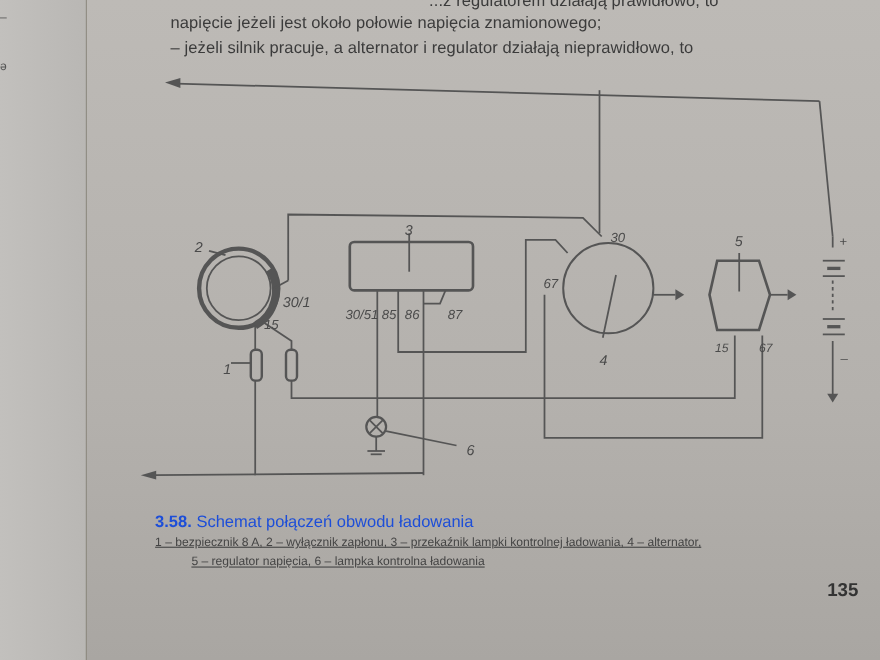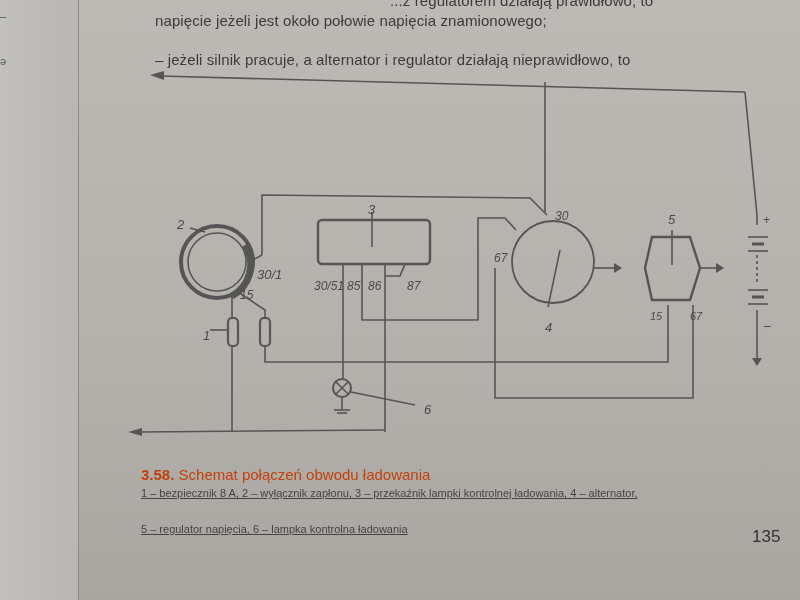--- a/index.html
+++ b/index.html
@@ -5,37 +5,37 @@
   html,body{margin:0;padding:0;}
   body{width:800px;height:600px;overflow:hidden;position:relative;
        background:linear-gradient(180deg,#bdbab6 0%,#b4b1ad 60%,#a9a6a2 100%);
        font-family:"Liberation Sans",sans-serif;color:#3a3a3a;}
   .left-page{position:absolute;left:0;top:0;width:78px;height:600px;
        background:linear-gradient(90deg,#c2c0bd,#b9b7b4);border-right:1px solid #8d8a80;}
   .left-mark{position:absolute;left:0;font-size:11px;color:#555;}
   .top-text{position:absolute;left:155px;font-size:15px;color:#3b3b3b;white-space:nowrap;letter-spacing:0.1px;}
   .diagram{position:absolute;left:0;top:0;width:800px;height:600px;}
   .diagram svg{position:absolute;left:0;top:0;}
-  .caption-title{position:absolute;left:141px;top:466px;font-size:15px;color:#c2410c;white-space:nowrap;}
+  .caption-title{position:absolute;left:141px;top:466px;font-size:15px;color:#1d4ed8;white-space:nowrap;}
   .caption-title b{font-weight:bold;}
   .legend-line{position:absolute;left:141px;font-size:11px;color:#444;white-space:nowrap;text-decoration:underline;}
-  .page-number{position:absolute;left:752px;top:527px;font-size:17px;font-weight:normal;color:#333;}
+  .page-number{position:absolute;left:752px;top:527px;font-size:17px;font-weight:bold;color:#333;}
   .lbl{font-family:"Liberation Sans",sans-serif;font-style:italic;fill:#4a4a4a;}
 </style>
 </head>
 <body>
 
 <div class="left-page">
   <span class="left-mark" style="top:10px">–</span>
   <span class="left-mark" style="top:55px">ə</span>
 </div>
 
 <div class="top-text" style="top:-8px;left:390px;">...z regulatorem działają prawidłowo, to</div>
 <div class="top-text" style="top:12px;">napięcie jeżeli jest około połowie napięcia znamionowego;</div>
-<div class="top-text" style="top:51px;">– jeżeli silnik pracuje, a alternator i regulator działają nieprawidłowo, to</div>
+<div class="top-text" style="top:35px;">– jeżeli silnik pracuje, a alternator i regulator działają nieprawidłowo, to</div>
 
 <div class="diagram">
 <svg width="800" height="600" viewBox="0 0 800 600" fill="none" stroke="#555" stroke-width="1.6">
 
   <line x1="160" y1="76" x2="745" y2="92"></line>
   <polygon points="150,75 164,71 164,80" fill="#555" stroke="none"></polygon>
   <line x1="545" y1="82" x2="545" y2="212"></line>
   <line x1="745" y1="92" x2="757" y2="215"></line>
 
   <polyline points="262,255 262,195 530,198 547,215"></polyline>
@@ -115,15 +115,15 @@
   <text class="lbl" x="763" y="224" font-size="12" stroke="none">+</text>
   <text class="lbl" x="764" y="330" font-size="12" stroke="none">–</text>
 </svg>
 </div>
 
 <div class="caption-title">
   <b>3.58.</b>
   <span>Schemat połączeń obwodu ładowania</span>
 </div>
 <div class="legend-line" style="top:487px;">1 – bezpiecznik 8 A, 2 – wyłącznik zapłonu, 3 – przekaźnik lampki kontrolnej ładowania, 4 – alternator,</div>
-<div class="legend-line" style="top:523px;">5 – regulator napięcia, 6 – lampka kontrolna ładowania</div>
+<div class="legend-line" style="top:505px;margin-left:33px;">5 – regulator napięcia, 6 – lampka kontrolna ładowania</div>
 
 <div class="page-number">135</div>
 
 </body></html>

